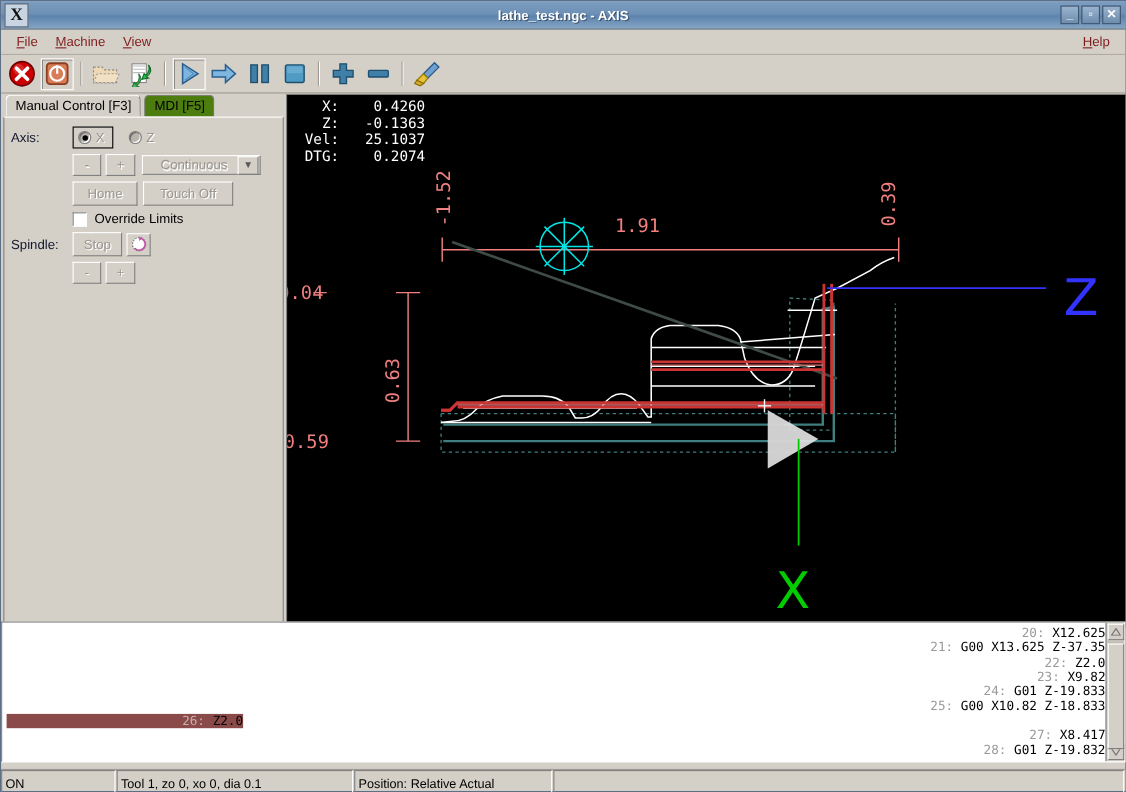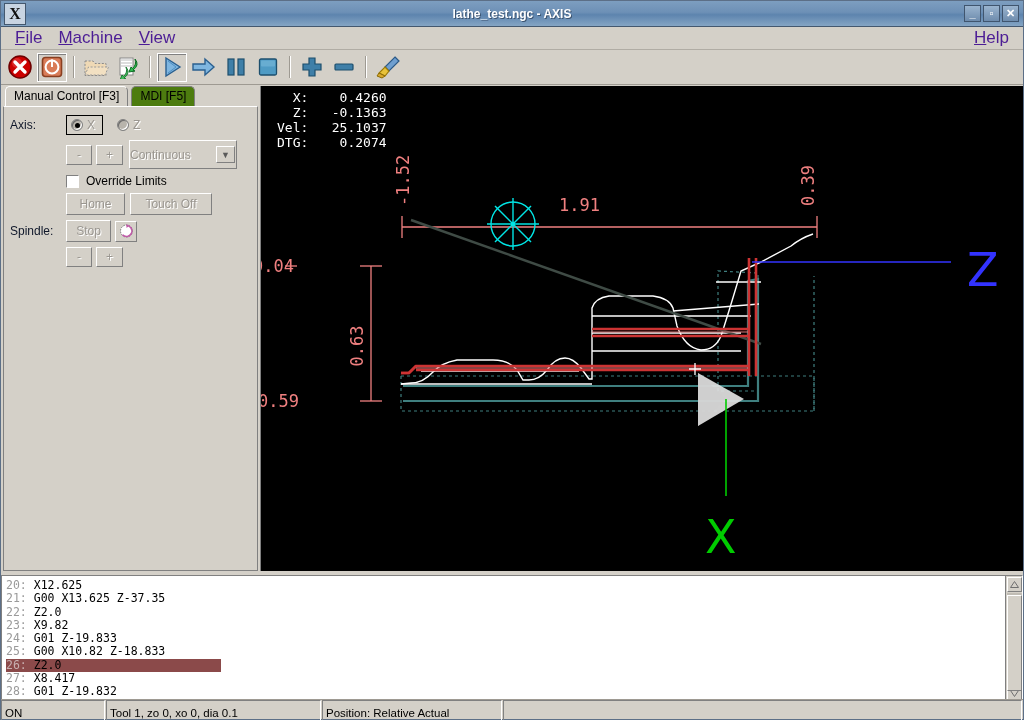--- a/index.html
+++ b/index.html
@@ -51,21 +51,21 @@
 
   
   .menubar {
     height: 23px; background: #d4d0c8;
     display: flex; align-items: center;
     border-bottom: 1px solid #b0aca4;
     padding: 0 6px;
     position: relative;
   }
   .menu-item {
-    font-size: 17px; color: #4c1d95; padding: 2px 8px;
+    font-size: 12px; color: #7f1d1d; padding: 2px 8px;
   }
   .menu-item u { text-decoration: underline; }
   .menu-help { margin-left: auto; }
 
   
   .toolbar {
     height: 35px; background: #d4d0c8;
     display: flex; align-items: center;
     padding: 0 4px; gap: 2px;
     border-bottom: 1px solid #9e9a92;
@@ -135,21 +135,21 @@
     border: 1px solid;
     border-color: #ffffff #808080 #808080 #ffffff;
     padding: 3px 8px;
     text-shadow: 1px 1px 0 #fff;
     line-height: 14px;
   }
   .btn-sm { padding: 2px 9px; min-width: 26px; text-align: center; }
   .combo {
     display: flex; align-items: center;
     border: 1px solid; border-color: #ffffff #808080 #808080 #ffffff;
-    background: #d4d0c8; height: 29px; padding-left: 0;
+    background: #d4d0c8; height: 18px; padding-left: 16px;
   }
   .combo-txt { font-size: 12px; color: #9a9690; text-shadow: 1px 1px 0 #fff; padding-right: 6px; }
   .combo-arrow {
     width: 19px; height: 17px; margin-right: 1px;
     border: 1px solid; border-color: #ffffff #808080 #808080 #ffffff;
     display: flex; align-items: center; justify-content: center;
     font-size: 9px; color: #5a5a5a;
   }
   .chk {
     width: 13px; height: 13px; background: #fff;
@@ -191,25 +191,26 @@
     position: absolute; left: 16px; top: 4px;
     font-family: "DejaVu Sans Mono", monospace;
     font-size: 13px; color: #ffffff; white-space: pre;
     line-height: 15px;
     letter-spacing: 0px;
   }
   .plotsvg { position: absolute; left: 0; top: 0; }
 
   
   .gcodewrap {
-    position: absolute; left: 0; right: 0; bottom: 16px; height: 128px;
+    position: absolute; left: 0; right: 0; bottom: 26px; height: 128px;
     background: #ffffff;
     border: 1px solid;
     border-color: #808080 #ffffff #ffffff #808080;
     display: flex;
+    text-align: right;
   }
   .gcode {
     flex: 1; position: relative; overflow: hidden;
     padding: 3px 0 0 4px;
     font-family: "DejaVu Sans Mono", monospace;
     font-size: 11.5px;
     line-height: 13.3px;
   }
   .gline { white-space: pre; height: 13.3px; }
   .gnum { color: #9a9a9a; }
@@ -398,30 +399,30 @@
         <div class="ctl-row">
           <div class="ctl-label"></div>
           <div class="btn btn-sm">-</div>
           <div class="btn btn-sm" style="margin-left:4px;">+</div>
           <div class="combo" style="margin-left:6px;width:108px;">
             <span class="combo-txt">Continuous</span>
             <span class="combo-arrow" style="margin-left:auto;">▼</span>
           </div>
         </div>
 
+        <div class="ctl-row">
+          <div class="ctl-label"></div>
+          <div class="btn" style="width:59px;text-align:center;">Home</div>
+          <div class="btn" style="margin-left:5px;width:82px;text-align:center;">Touch Off</div>
+        </div>
+
         <div class="ctl-row" style="margin-top:4px;">
           <div class="ctl-label"></div>
           <div class="chk"></div>
           <span style="font-size:12px;margin-left:7px;">Override Limits</span>
-        </div>
-
-        <div class="ctl-row">
-          <div class="ctl-label"></div>
-          <div class="btn" style="width:59px;text-align:center;">Home</div>
-          <div class="btn" style="margin-left:5px;width:82px;text-align:center;">Touch Off</div>
         </div>
 
         <div class="ctl-row" style="">
           <div class="ctl-label">Spindle:</div>
           <div class="btn" style="width:45px;text-align:center;">Stop</div>
           <div class="spindle-icon" style="margin-left:4px;">
             <svg width="17" height="16" viewBox="0 0 17 16">
               <circle cx="8.5" cy="8" r="6" fill="#ffffff" stroke="#7a7a7a" stroke-width="1" stroke-dasharray="1.5 1.2"></circle>
               <path d="M8.5 2.5 a5.5 5.5 0 1 1 -4 9.3" fill="none" stroke="#c05aa8" stroke-width="1.6"></path>
               <path d="M8.5 1 l2.5 2 l-2.5 2 z" fill="#c05aa8"></path>

